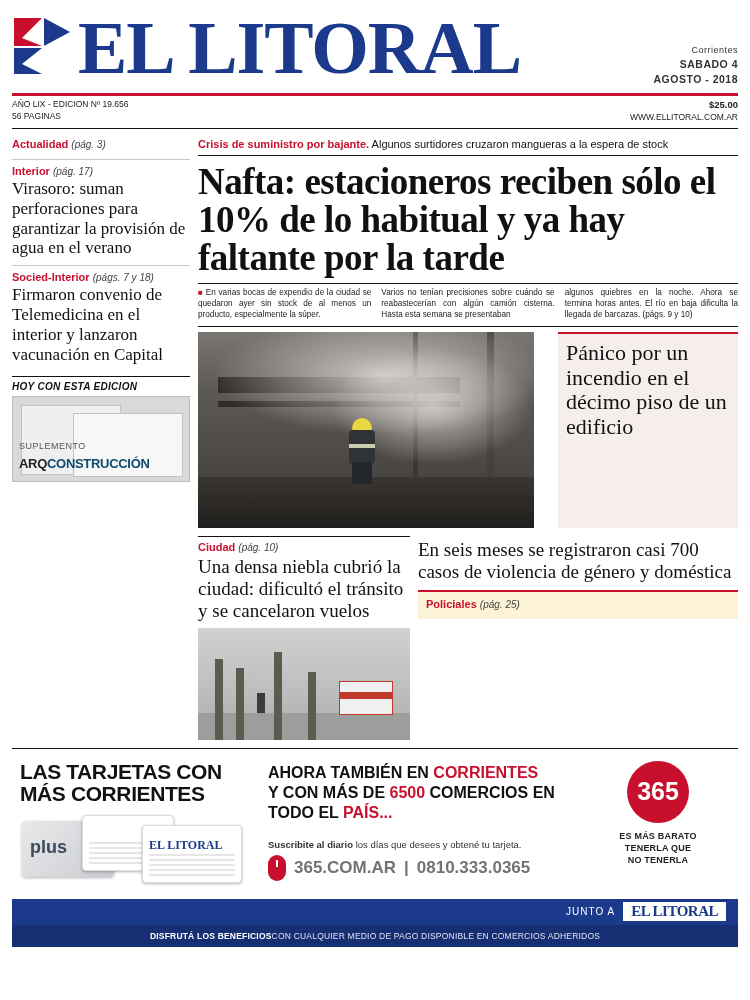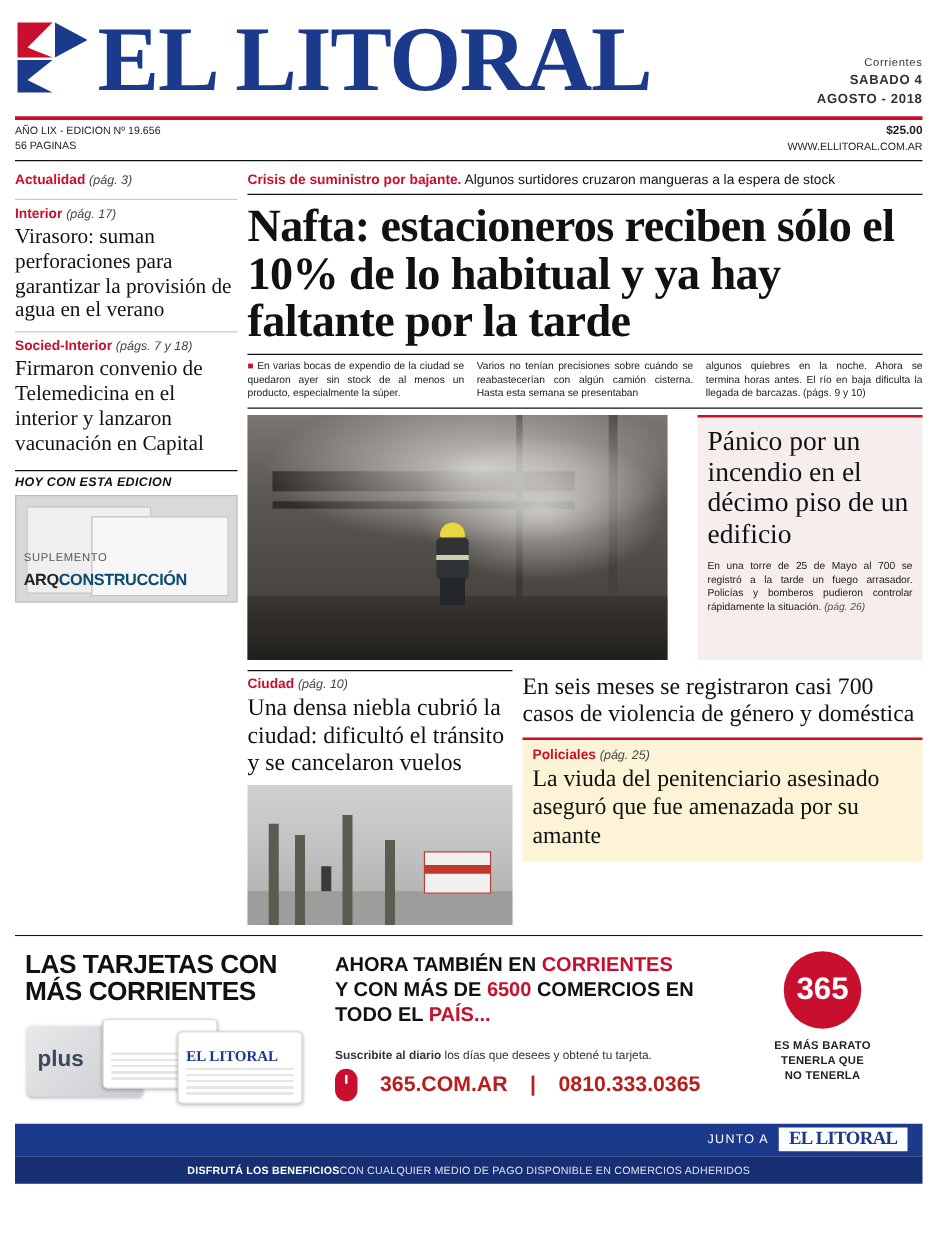--- a/index.html
+++ b/index.html
@@ -206,22 +206,22 @@
   .ad-mid { flex:1 1 auto; padding:14px 10px 0 6px; }
   .ad-mid .l1 {
     font-family:Liberation Sans, sans-serif; font-weight:bold; font-size:16px; color:#111; line-height:1.25;
   }
   .ad-mid .l1 .red { color:#c8102e; }
   .ad-mid .sub {
     margin-top:16px; font-family:"Liberation Sans", sans-serif; font-size:9.5px; color:#333;
   }
   .ad-mid .sub b { font-weight:bold; }
   .ad-mid .contact {
-    margin-top:5px; display:flex; align-items:center; gap:18px;
-    font-family:"Liberation Sans", sans-serif; font-weight:bold; font-size:17px; color:#b91c1c;text-align:right;
+    margin-top:5px; display:flex; align-items:center; gap:8px;
+    font-family:"Liberation Sans", sans-serif; font-weight:bold; font-size:17px; color:#737373;text-align:right;
   }
   .mouse { width:18px; height:26px; border-radius:9px; background:#c8102e; position:relative; }
   .mouse:after { content:""; position:absolute; left:8px; top:5px; width:2px; height:7px; background:#fff;}
   .ad-right { width:150px; flex:0 0 150px; padding:12px 10px 0 0; text-align:center;}
   .circle365 {
     width:62px; height:62px; border-radius:50%; background:#c8102e; color:#fff;
     font-family:"Liberation Sans", sans-serif; font-weight:bold; font-size:25px;
     display:flex; align-items:center; justify-content:center; margin:0 auto;
   }
   .ad-right .tag {
@@ -348,23 +348,20 @@
             <div class="body"></div>
             <div class="stripe"></div>
             <div class="legs"></div>
           </div>
 
         </div>
 
         <div class="right-rail">
           <div class="box-red">
             <div class="h">Pánico por un incendio en el décimo piso de un edificio</div>
-            <div class="t">
-              <span>En una torre de 25 de Mayo al 700 se registró a la tarde un fuego arrasador. Policías y bomberos pudieron controlar rápidamente la situación.</span> <i>(pág. 26)</i>
-            </div>
           </div>
         </div>
       </div>
 
       <div class="lower">
 
         <div class="low-left">
           <div class="sect-head">
             <span>Ciudad</span>
             <span class="pg">(pág. 10)</span>
@@ -387,21 +384,20 @@
         <div class="low-right">
           <div>
             <div class="sect-title">En seis meses se registraron casi 700 casos de violencia de género y doméstica</div>
           </div>
 
           <div class="box-yellow">
             <div class="k">
               <span>Policiales</span>
               <span class="pg">(pág. 25)</span>
             </div>
-            <div class="h">La viuda del penitenciario asesinado aseguró que fue amenazada por su amante</div>
           </div>
         </div>
 
       </div>
     </div>
   </div>
 
   <div class="ad">
     <div class="ad-main">
 

